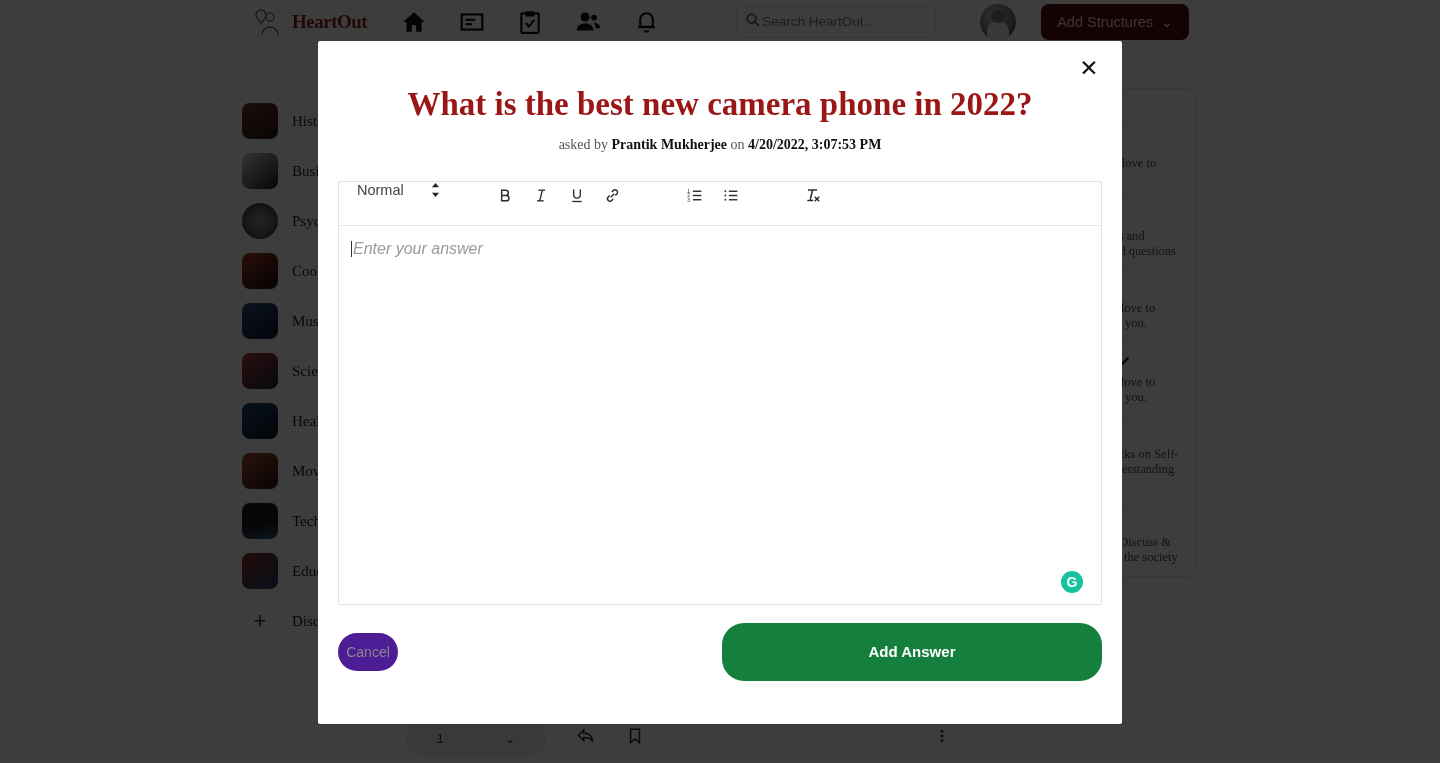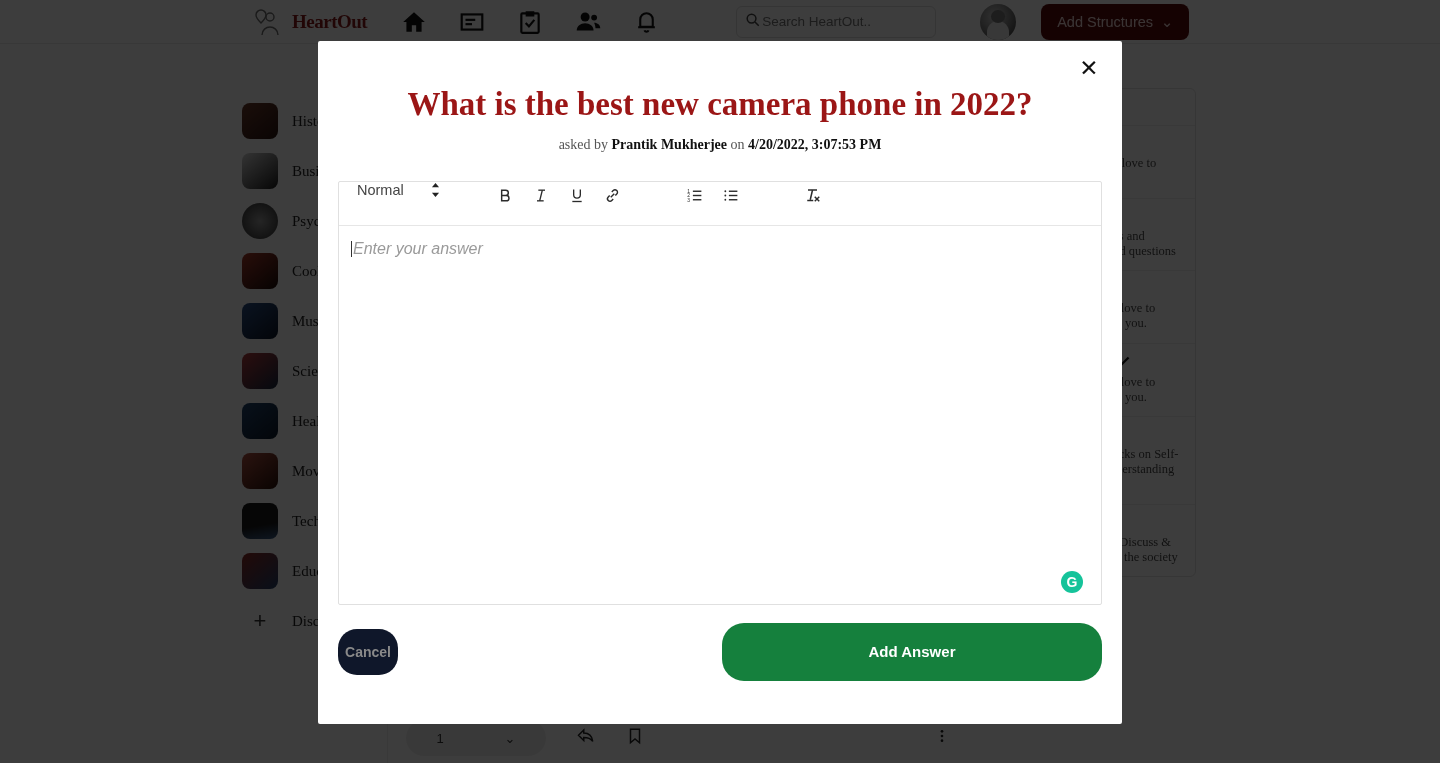--- a/index.html
+++ b/index.html
@@ -138,22 +138,22 @@
   }
   .grammarly {
     position:absolute; right:18px; bottom:12px; width:22px; height:22px;
     border-radius:50%; background:#15c39a; color:#fff; font-weight:bold;
     font-size:14px; display:flex; align-items:center; justify-content:center;
     cursor:pointer; font-family:"Liberation Sans", sans-serif;
   }
 
   .modal-actions { margin:18px 20px 0; display:flex; align-items:center; }
   .btn-cancel {
-    width:60px; height:46px; border-radius:19px; border:none; background:#0f172a;
-    color:#8a8a8a; font-size:14px; cursor:pointer; font-family:"Liberation Sans", sans-serif;font-weight:bold;
+    width:60px; height:38px; border-radius:19px; border:none; background:#4c1d95;
+    color:#8a8a8a; font-size:14px; cursor:pointer; font-family:"Liberation Sans", sans-serif;
   }
   .btn-add {
     margin-left:auto; width:380px; height:58px; border-radius:22px; border:none;
     background:#15803d; color:#fff; font-size:15px; font-weight:bold; cursor:pointer;
     font-family:"Liberation Sans", sans-serif;
   }
 </style>
 </head>
 <body>
 

